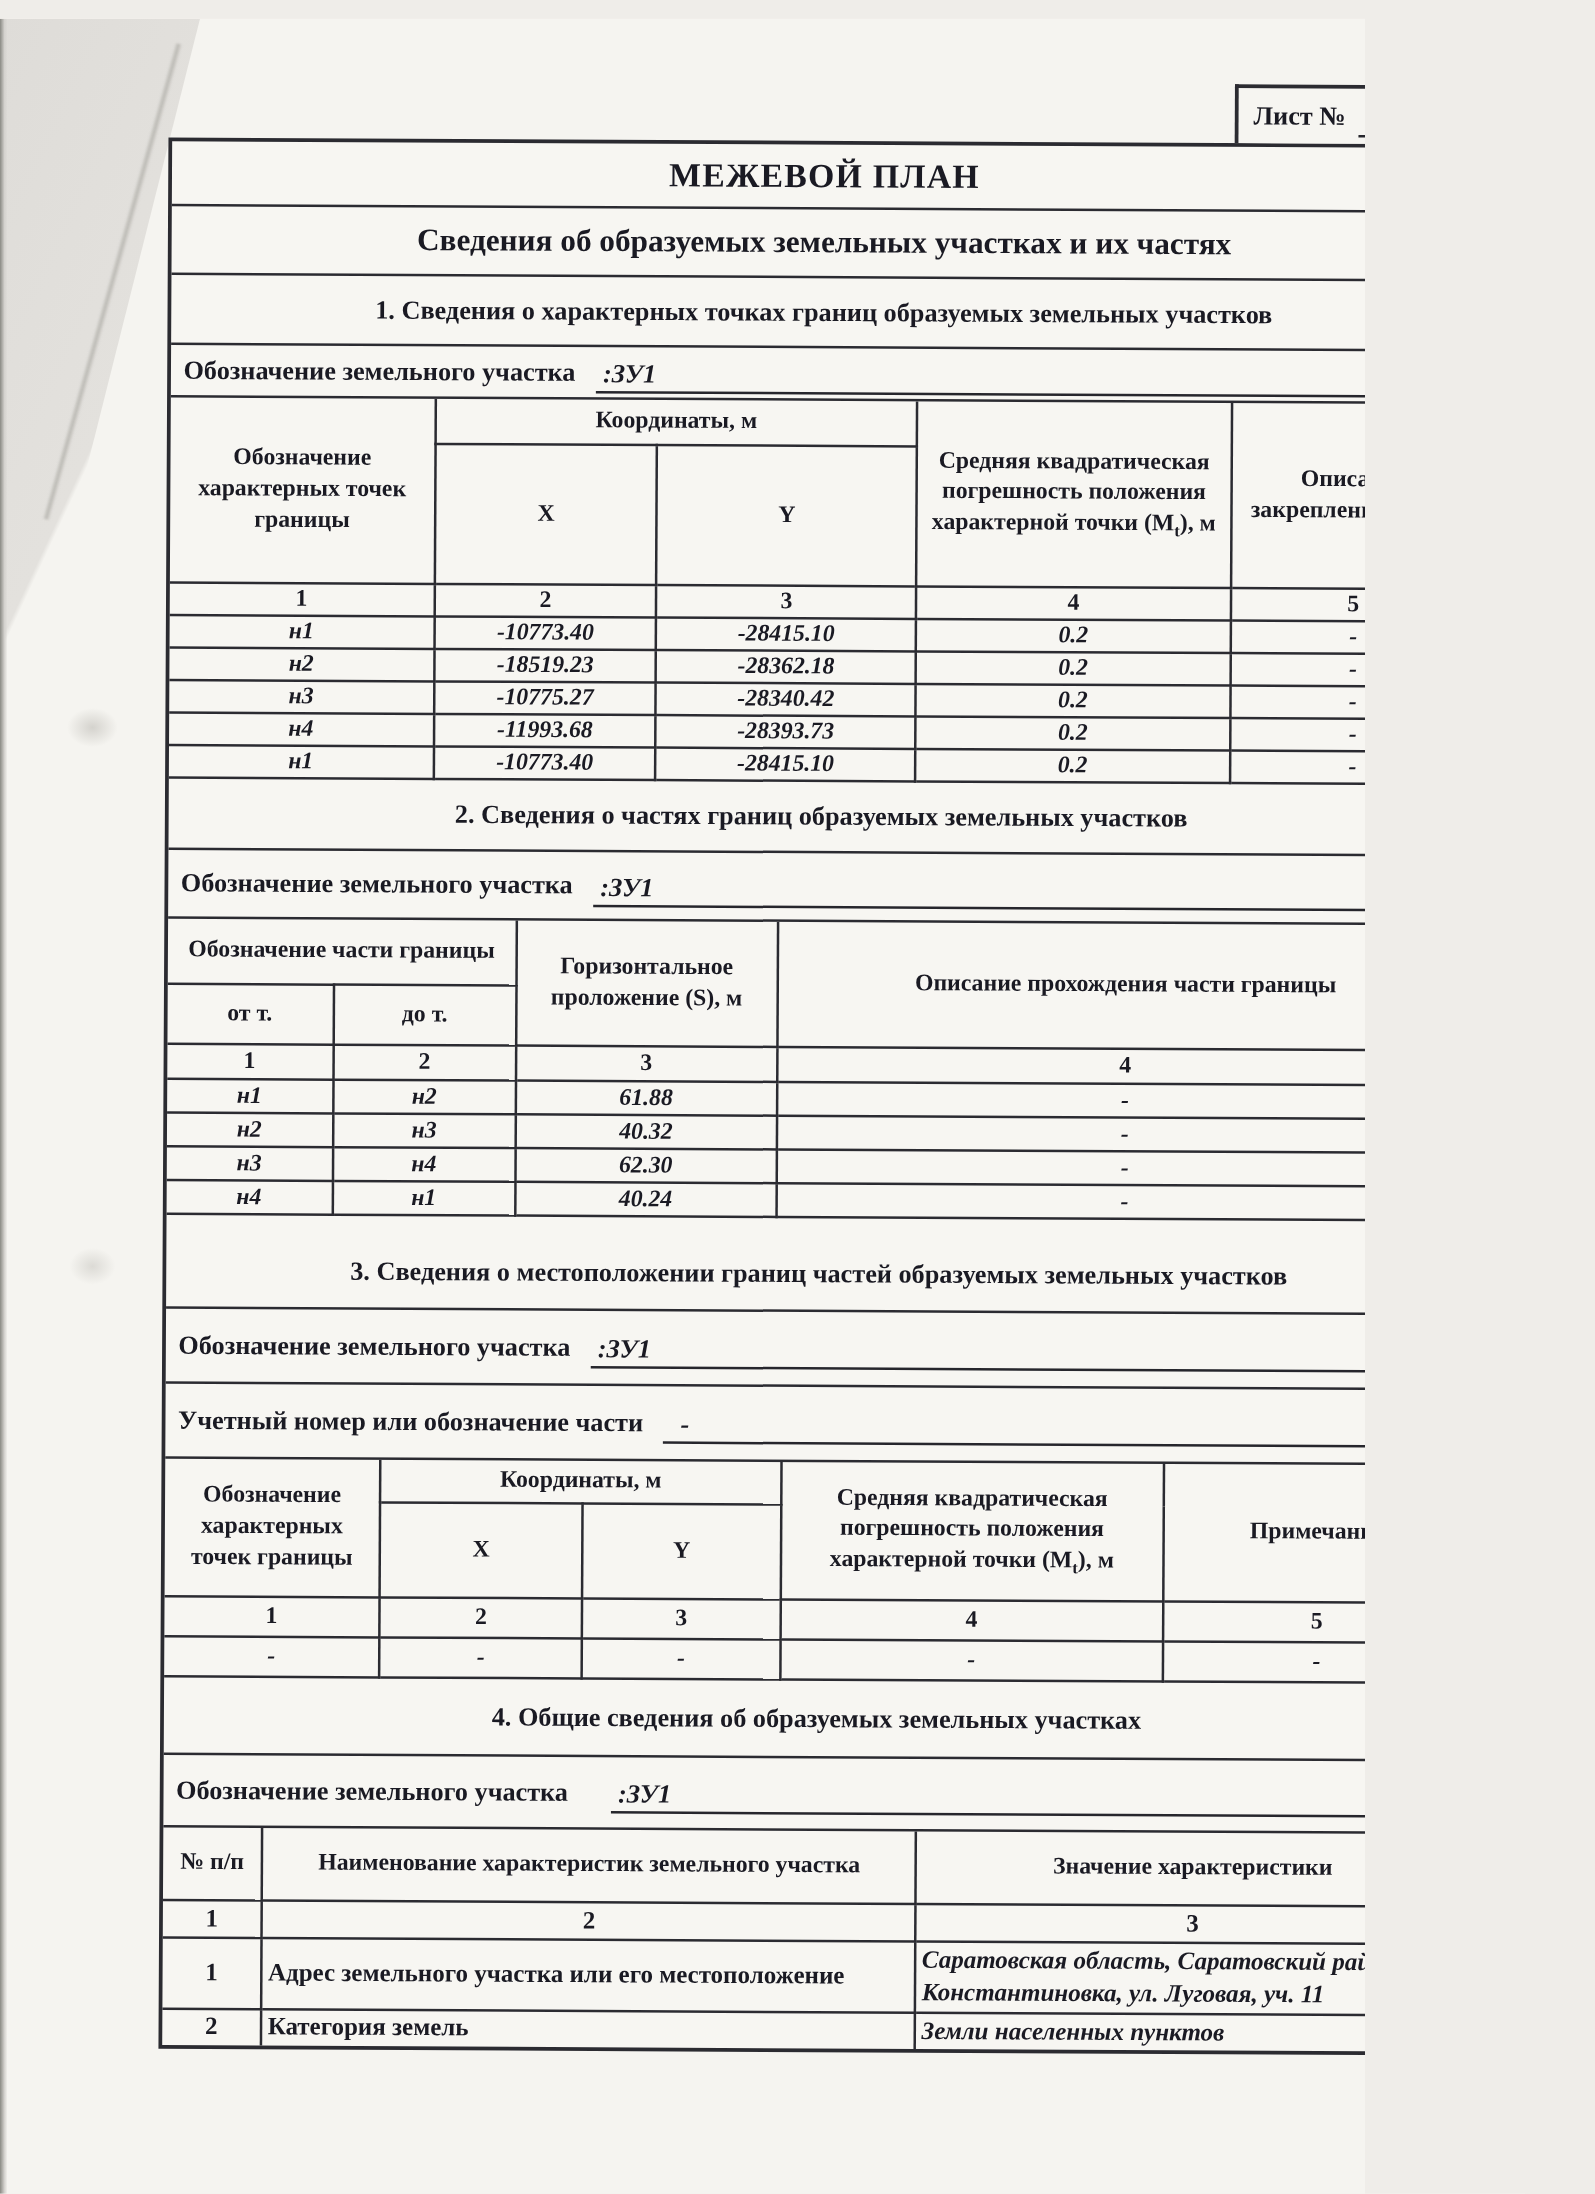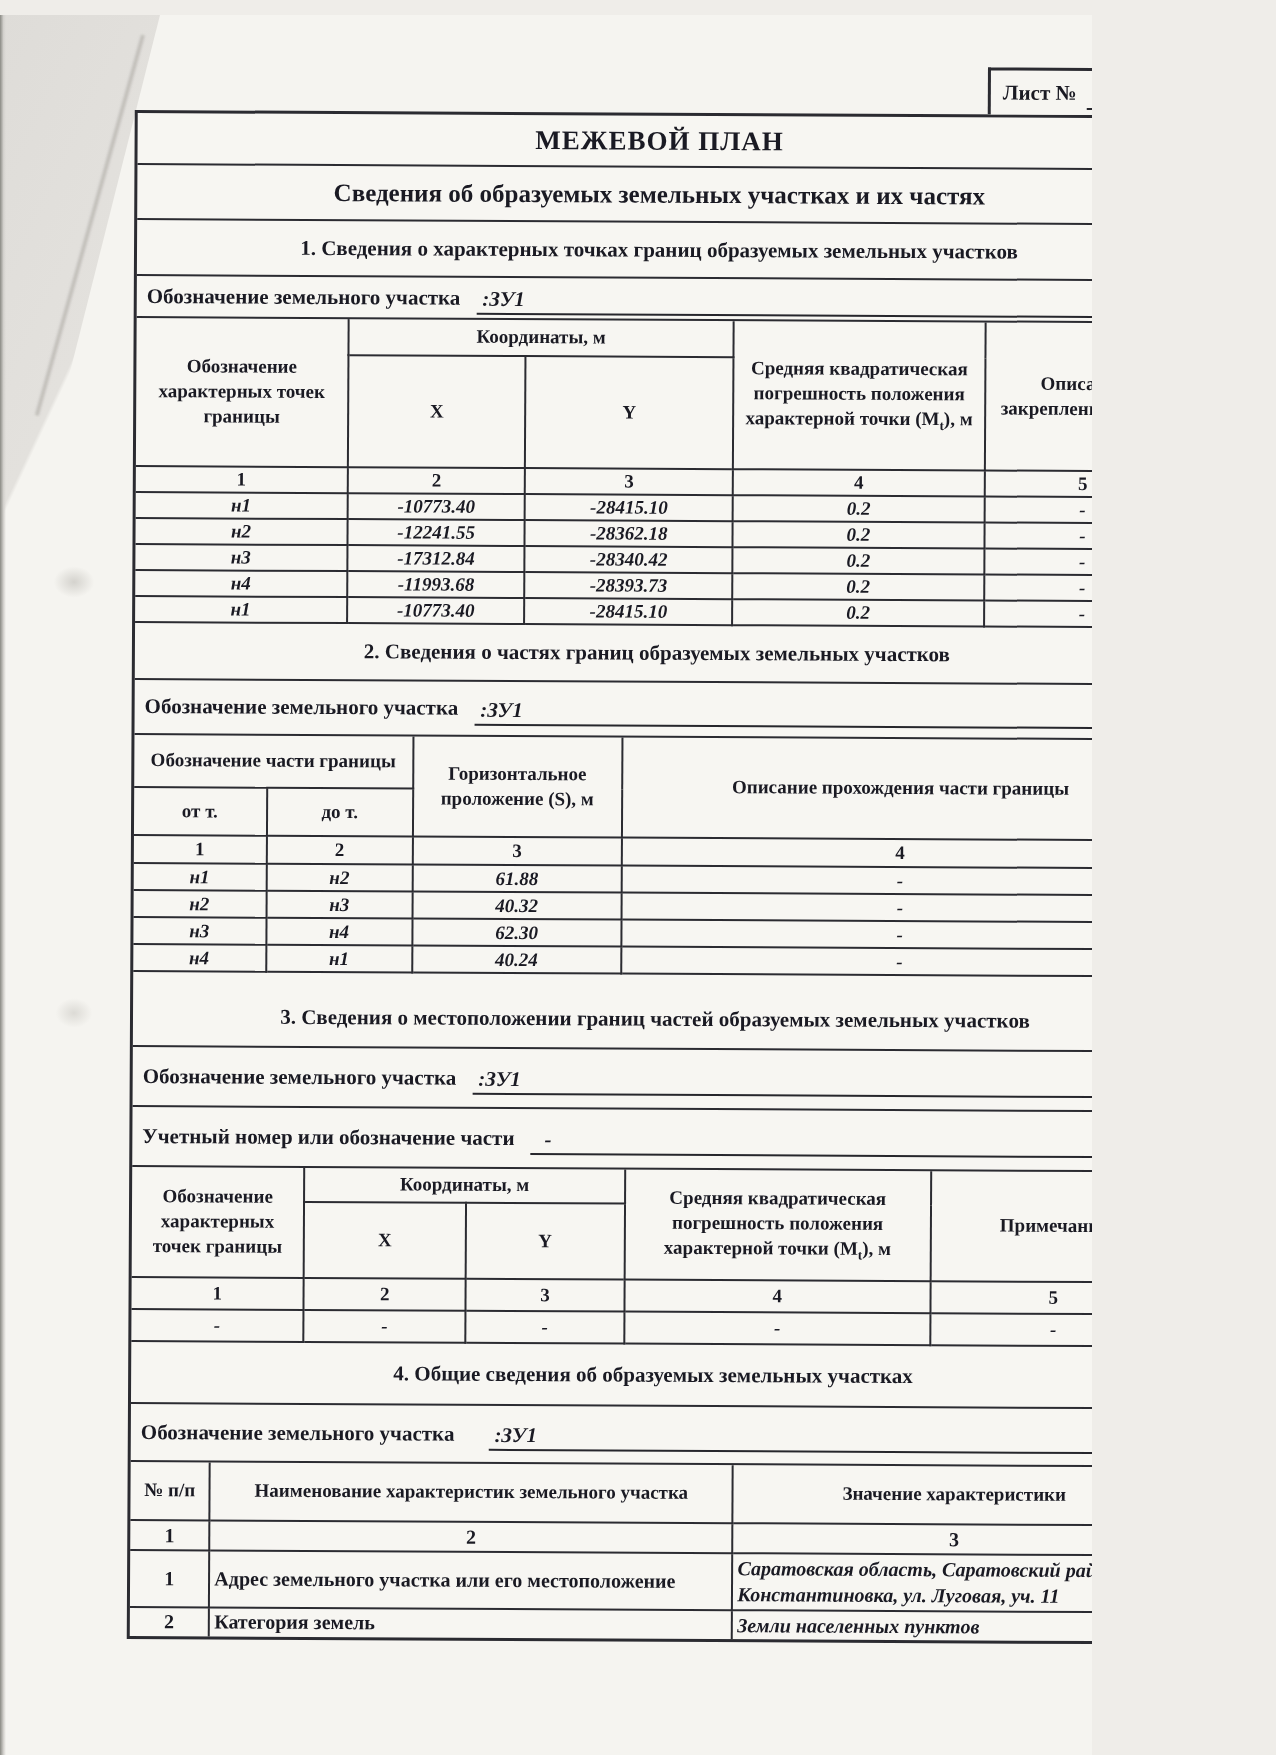--- a/index.html
+++ b/index.html
@@ -144,28 +144,28 @@
         </tr>
         <tr class="data">
           <td class="val">н1</td>
               <td class="val">-10773.40</td>
               <td class="val">-28415.10</td>
               <td class="val">0.2</td>
               <td class="val">-</td>
         </tr>
         <tr class="data">
           <td class="val">н2</td>
-              <td class="val">-12241.55</td>
+              <td class="val">-18519.23</td>
               <td class="val">-28362.18</td>
               <td class="val">0.2</td>
               <td class="val">-</td>
         </tr>
         <tr class="data">
           <td class="val">н3</td>
-              <td class="val">-17312.84</td>
+              <td class="val">-10775.27</td>
               <td class="val">-28340.42</td>
               <td class="val">0.2</td>
               <td class="val">-</td>
         </tr>
         <tr class="data">
           <td class="val">н4</td>
               <td class="val">-11993.68</td>
               <td class="val">-28393.73</td>
               <td class="val">0.2</td>
               <td class="val">-</td>

